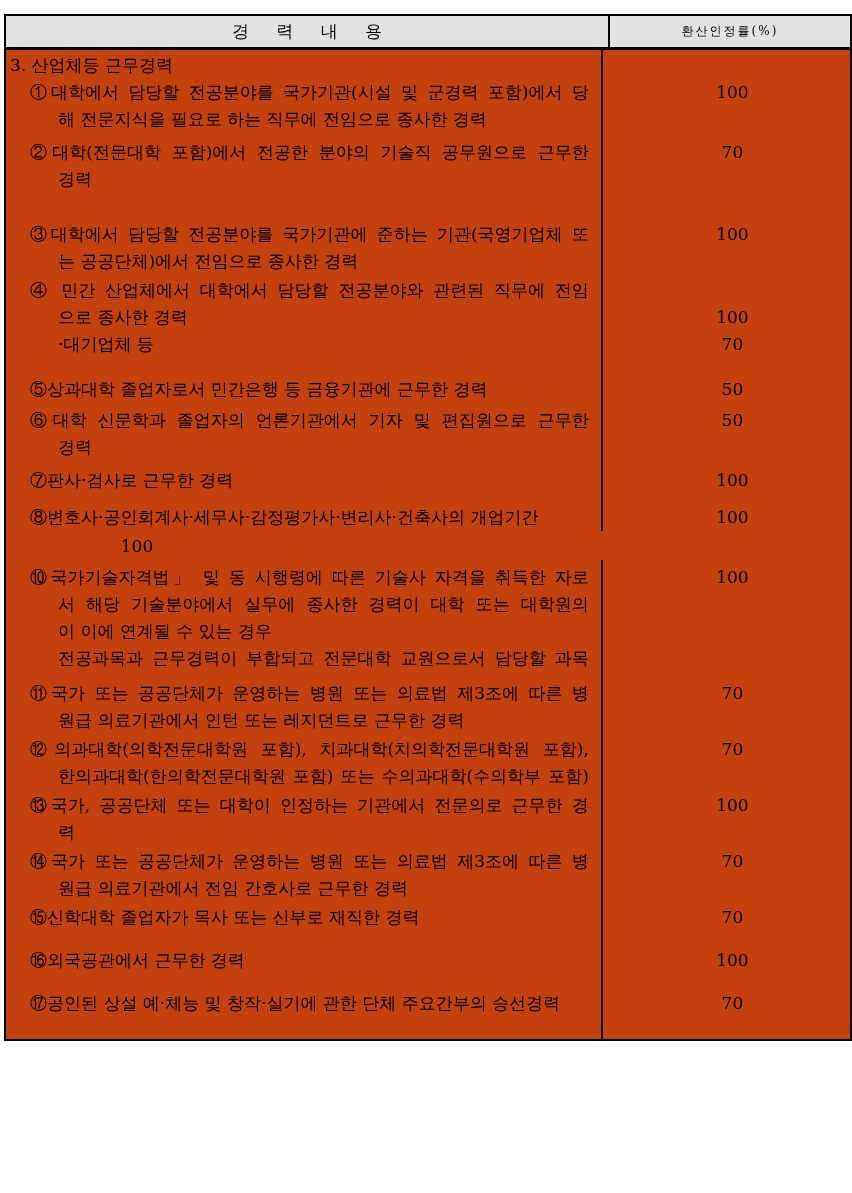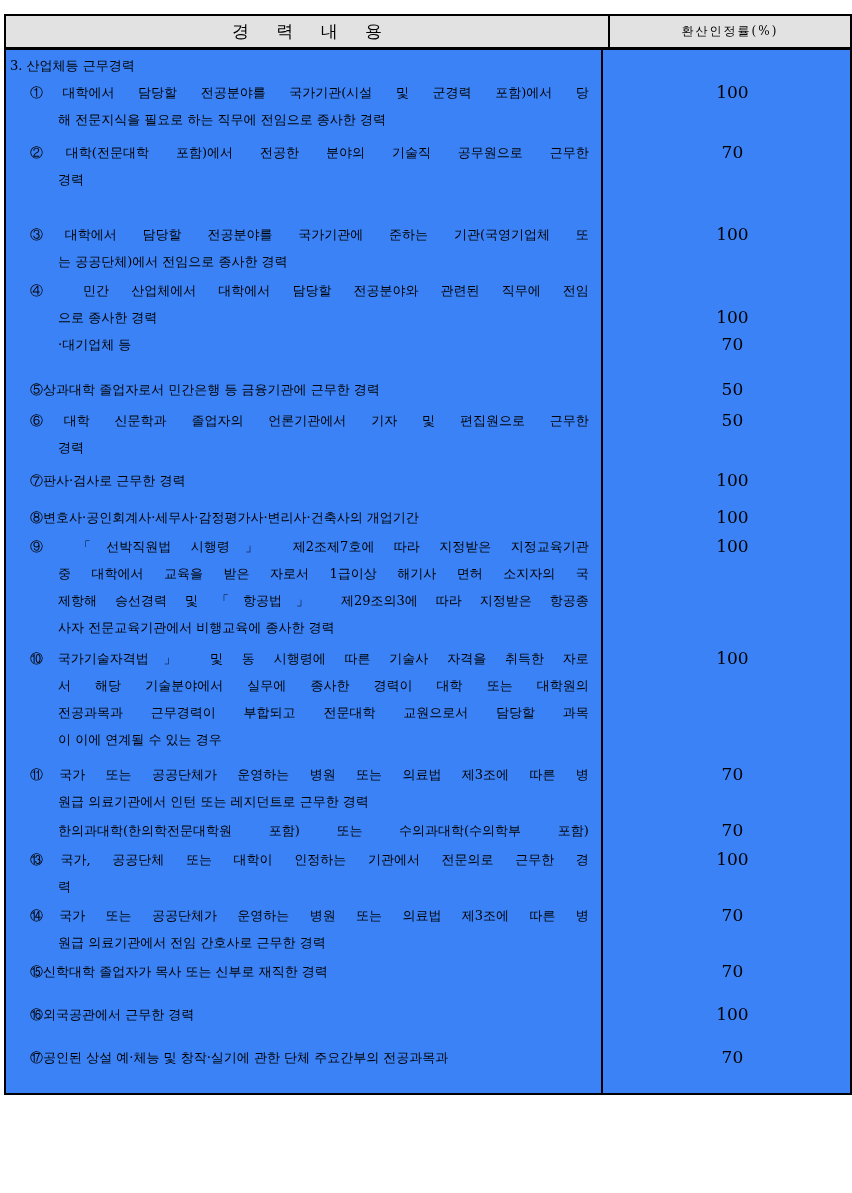--- a/index.html
+++ b/index.html
@@ -6,21 +6,21 @@
   body {
     width: 852px; height: 1193px;
     background: #ffffff;
     font-family: "DejaVu Serif", serif;
     color: #000000;
   }
   .page { position: relative; width: 852px; height: 1193px; background: #fff; overflow: hidden; }
   .doc-table {
     position: absolute; left: 4px; top: 14px; width: 844px;
     border: 2px solid #000;
-    background: #3b82f6;
+    background: #c2410c;
   }
   .header-row {
     display: flex;
     background: #e2e2e2;
     border-bottom: 3px solid #000;
     height: 31px;
   }
   .h-col1 {
     width: 602px; border-right: 2px solid #000;
     display: flex; align-items: center; justify-content: center;
@@ -29,21 +29,21 @@
   .h-col2 {
     flex: 1;
     display: flex; align-items: center; justify-content: center;
     font-size: 12px; letter-spacing: 2px;
   }
   .t-body { display: block; }
   .row { display: flex; }
   .cell-left { width: 602px; border-right: 2px solid #000; }
   .cell-right { width: 238px; text-align: center; padding-left: 12px; }
   .line {
-    font-size: 13px; line-height: 27px;
+    font-size: 17px; line-height: 27px;
     padding-left: 24px; padding-right: 12px;
   }
   .line.cont { padding-left: 52px; }
   .line.section { padding-left: 4px; }
   .line.j { text-align: justify; text-align-last: justify; text-justify: inter-word; }
   .rate { font-size: 17px; line-height: 27px; }
   .rate-spacer { height: 27px; }
   .gap-2  > div { padding-top: 2px; }
   .gap-4  > div { padding-top: 4px; }
   .gap-6  > div { padding-top: 6px; }
@@ -148,55 +148,50 @@
       <div class="row gap-10">
         <div class="cell-left">
           <div class="line">⑧변호사·공인회계사·세무사·감정평가사·변리사·건축사의 개업기간</div>
         </div>
         <div class="cell-right">
           <div class="rate">100</div>
         </div>
       </div>
 
       <div class="row gap-2">
-        <div class="cell-left">
-          <div class="line j">⑨ 「선박직원법 시행령」  제2조제7호에 따라 지정받은 지정교육기관</div>
-          <div class="line cont j">중 대학에서 교육을 받은 자로서 1급이상 해기사 면허 소지자의 국</div>
-          <div class="line cont j">제항해 승선경력 및 「항공법」 제29조의3에 따라 지정받은 항공종</div>
-          <div class="line cont">사자 전문교육기관에서 비행교육에 종사한 경력</div>
-        </div>
         <div class="cell-right">
           <div class="rate">100</div>
         </div>
       </div>
 
       <div class="row gap-4">
         <div class="cell-left">
           <div class="line j">⑩국가기술자격법」 및 동 시행령에 따른 기술사 자격을 취득한 자로</div>
           <div class="line cont j">서 해당 기술분야에서 실무에 종사한 경력이 대학 또는 대학원의</div>
+          <div class="line cont">이 이에 연계될 수 있는 경우</div>
           <div class="line cont j">전공과목과 근무경력이 부합되고 전문대학 교원으로서 담당할 과목</div>
-          <div class="line cont">이 이에 연계될 수 있는 경우</div>
         </div>
         <div class="cell-right">
           <div class="rate">100</div>
         </div>
       </div>
 
       <div class="row gap-8">
         <div class="cell-left">
           <div class="line j">⑪국가 또는 공공단체가 운영하는 병원 또는 의료법 제3조에 따른 병</div>
           <div class="line cont">원급 의료기관에서 인턴 또는 레지던트로 근무한 경력</div>
         </div>
         <div class="cell-right">
           <div class="rate">70</div>
         </div>
       </div>
 
       <div class="row gap-2">
         <div class="cell-left">
+          <div class="line j">⑫의과대학(의학전문대학원  포함),  치과대학(치의학전문대학원  포함),</div>
           <div class="line cont j">한의과대학(한의학전문대학원 포함) 또는 수의과대학(수의학부 포함)</div>
         </div>
         <div class="cell-right">
           <div class="rate">70</div>
         </div>
       </div>
 
       <div class="row gap-2">
         <div class="cell-left">
           <div class="line j">⑬국가, 공공단체 또는 대학이 인정하는 기관에서 전문의로 근무한 경</div>
@@ -230,21 +225,21 @@
         <div class="cell-left">
           <div class="line">⑯외국공관에서 근무한 경력</div>
         </div>
         <div class="cell-right">
           <div class="rate">100</div>
         </div>
       </div>
 
       <div class="row gap-16 pad-b">
         <div class="cell-left">
-          <div class="line">⑰공인된 상설 예·체능 및 창작·실기에 관한 단체 주요간부의 전공과목과</div>
+          <div class="line">⑰공인된 상설 예·체능 및 창작·실기에 관한 단체 주요간부의 승선경력</div>
         </div>
         <div class="cell-right">
           <div class="rate">70</div>
         </div>
       </div>
 
     </div>
   </div>
 </div>
 

